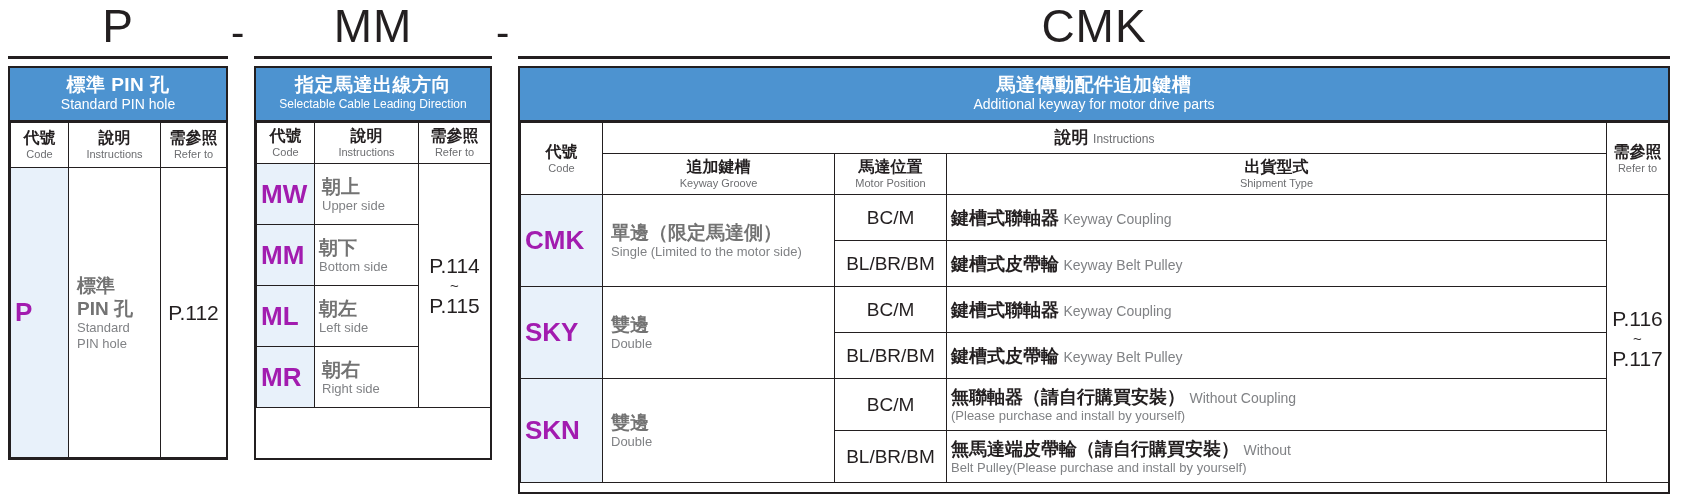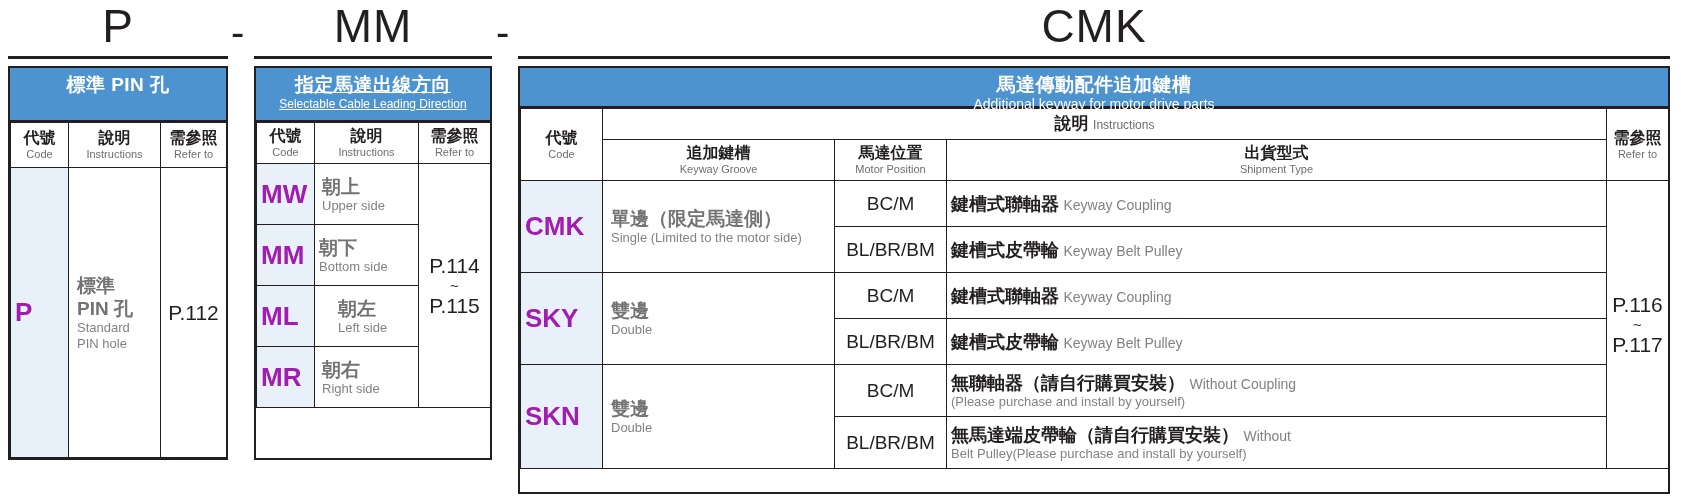--- a/index.html
+++ b/index.html
@@ -138,26 +138,26 @@
   .refer-cell .tilde { display: block; font-size: 15px; line-height: 14px; }
 
   
   #block-p { left: 8px; top: 66px; width: 220px; height: 394px; }
   #block-p .bhead { height: 54px; }
   #block-p table.grid { height: 336px; }
   #block-p .r2 td { height: 290px; }
 
   
   #block-mm { left: 254px; top: 66px; width: 238px; height: 394px; }
-  #block-mm .bhead { height: 54px; text-decoration: underline; }
+  #block-mm .bhead { height: 54px; }
   #block-mm .rb td { height: 61px; }
 
   
   #block-cmk { left: 518px; top: 66px; width: 1152px; height: 428px; }
-  #block-cmk .bhead { height: 40px; }
+  #block-cmk .bhead { height: 54px; }
   #block-cmk .drow td { height: 46px; }
   #block-cmk .drow-tall td { height: 52px; }
   .mid-cn {
     display: inline;
     font-size: 18px;
     font-weight: 700;
     color: #231f20;
     line-height: 22px;
   }
   .mid-en {
@@ -196,20 +196,21 @@
   <div class="code-rule" style="left:254px; top:56px; width:238px;"></div>
 
   <div class="dash" style="left:496px;">-</div>
 
   <div class="code-head" style="left:518px; width:1152px;">CMK</div>
   <div class="code-rule" style="left:518px; top:56px; width:1152px;"></div>
 
   <div class="block" id="block-p">
     <div class="bhead">
       <span class="cn">標準 PIN 孔</span>
+      <span class="en">Standard PIN hole</span>
     </div>
     <table class="grid">
       <colgroup>
           <col style="width:58px">
           <col style="width:92px">
           <col style="width:66px">
         </colgroup>
       <tbody>
         <tr class="r1">
           <th>
@@ -279,21 +280,21 @@
         </tr>
         <tr class="rb">
           <td class="code-cell">MM</td>
           <td style="padding-left:4px;">
             <span class="desc-cn">朝下</span>
             <span class="desc-en">Bottom side</span>
           </td>
         </tr>
         <tr class="rb">
           <td class="code-cell">ML</td>
-          <td style="padding-left:23px;">
+          <td style="padding-left:4px;">
             <span class="desc-cn">朝左</span>
             <span class="desc-en">Left side</span>
           </td>
         </tr>
         <tr class="rb">
           <td class="code-cell">MR</td>
           <td style="padding-left:7px;">
             <span class="desc-cn">朝右</span>
             <span class="desc-en">Right side</span>
           </td>

